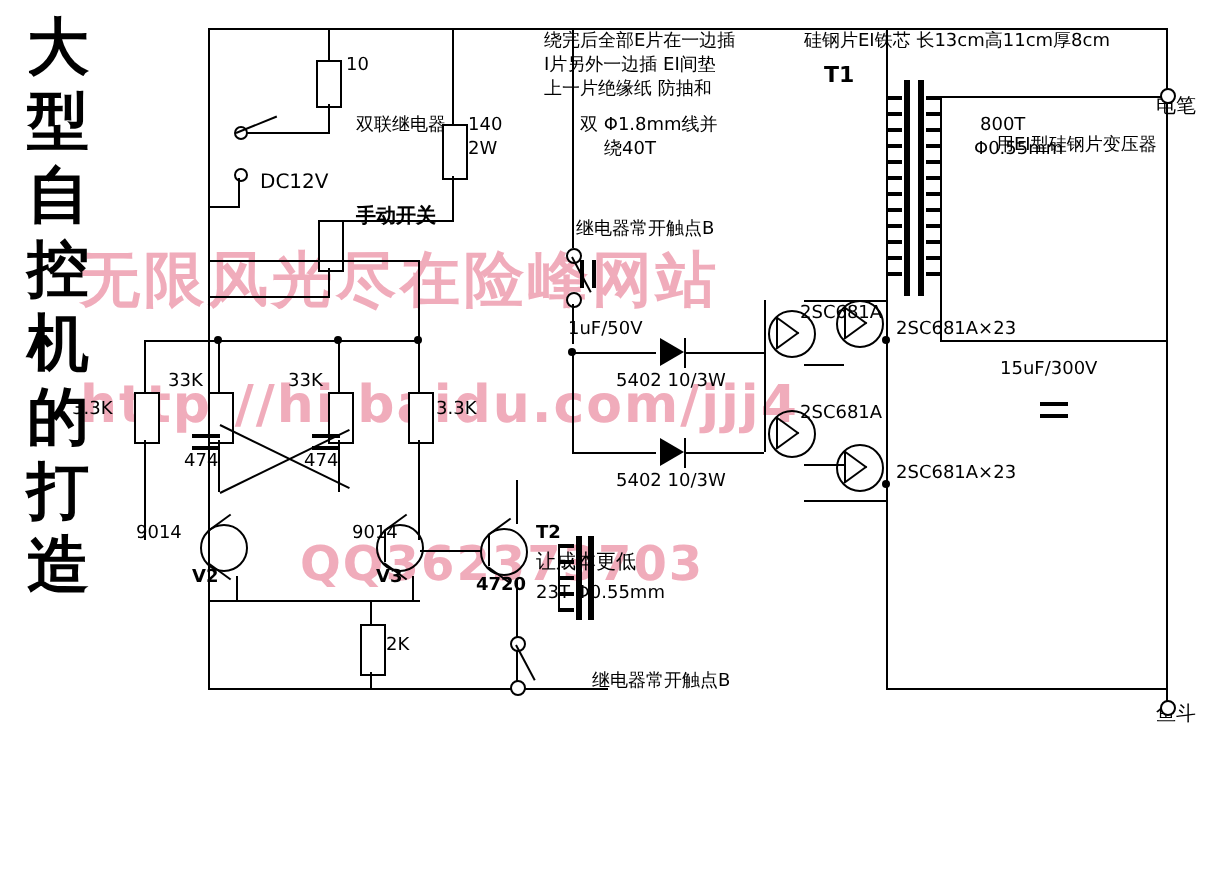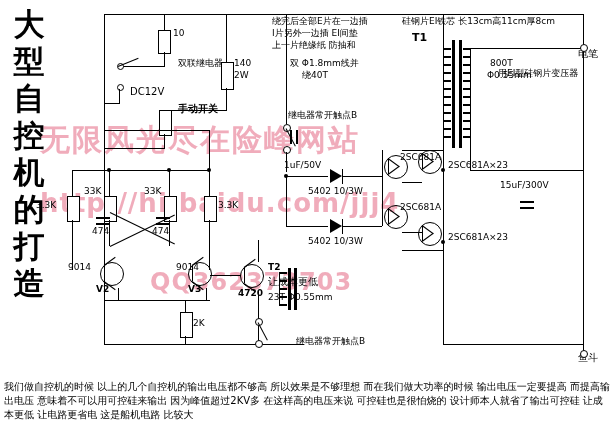--- a/index.html
+++ b/index.html
@@ -335,15 +335,14 @@
   <div class="t" style="left:268px;top:292px;">23T Φ0.55mm</div>
 
   <div class="t cn" style="left:296px;top:336px;">继电器常开触点B</div>
   <div class="circ" style="left:255px;top:318px;width:6px;height:6px;"></div>
   <div class="w" style="left:258px;top:322px;width:20px;height:1px;transform:rotate(62deg);transform-origin:left center;"></div>
   <div class="circ" style="left:255px;top:340px;width:6px;height:6px;"></div>
 
   <div class="t cn t10" style="left:578px;top:352px;">鱼斗</div>
   <div class="circ" style="left:580px;top:350px;width:6px;height:6px;"></div>
 
-  <div class="footer">我们做自控机的时候 以上的几个自控机的输出电压都不够高 所以效果是不够理想 而在我们做大功率的时候 输出电压一定要提高 而提高输出电压  意味着不可以用可控硅来输出 因为峰值超过2KV多 在这样高的电压来说 可控硅也是很怕烧的 设计师本人就省了输出可控硅 让成本更低 让电路更省电 这是船机电路 比较大</div>
 
 </div>
 
 </body></html>

